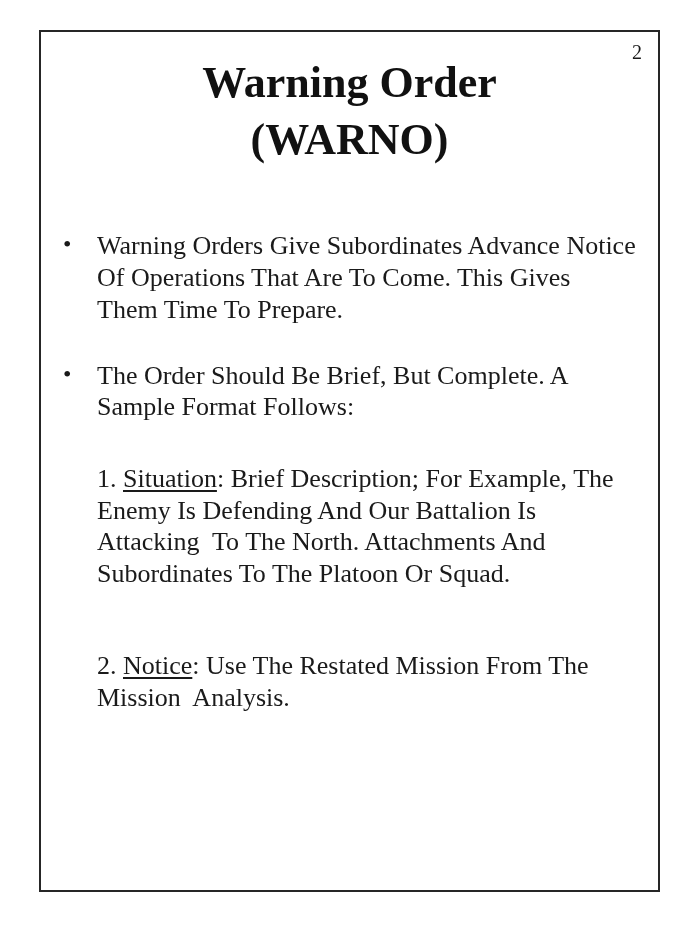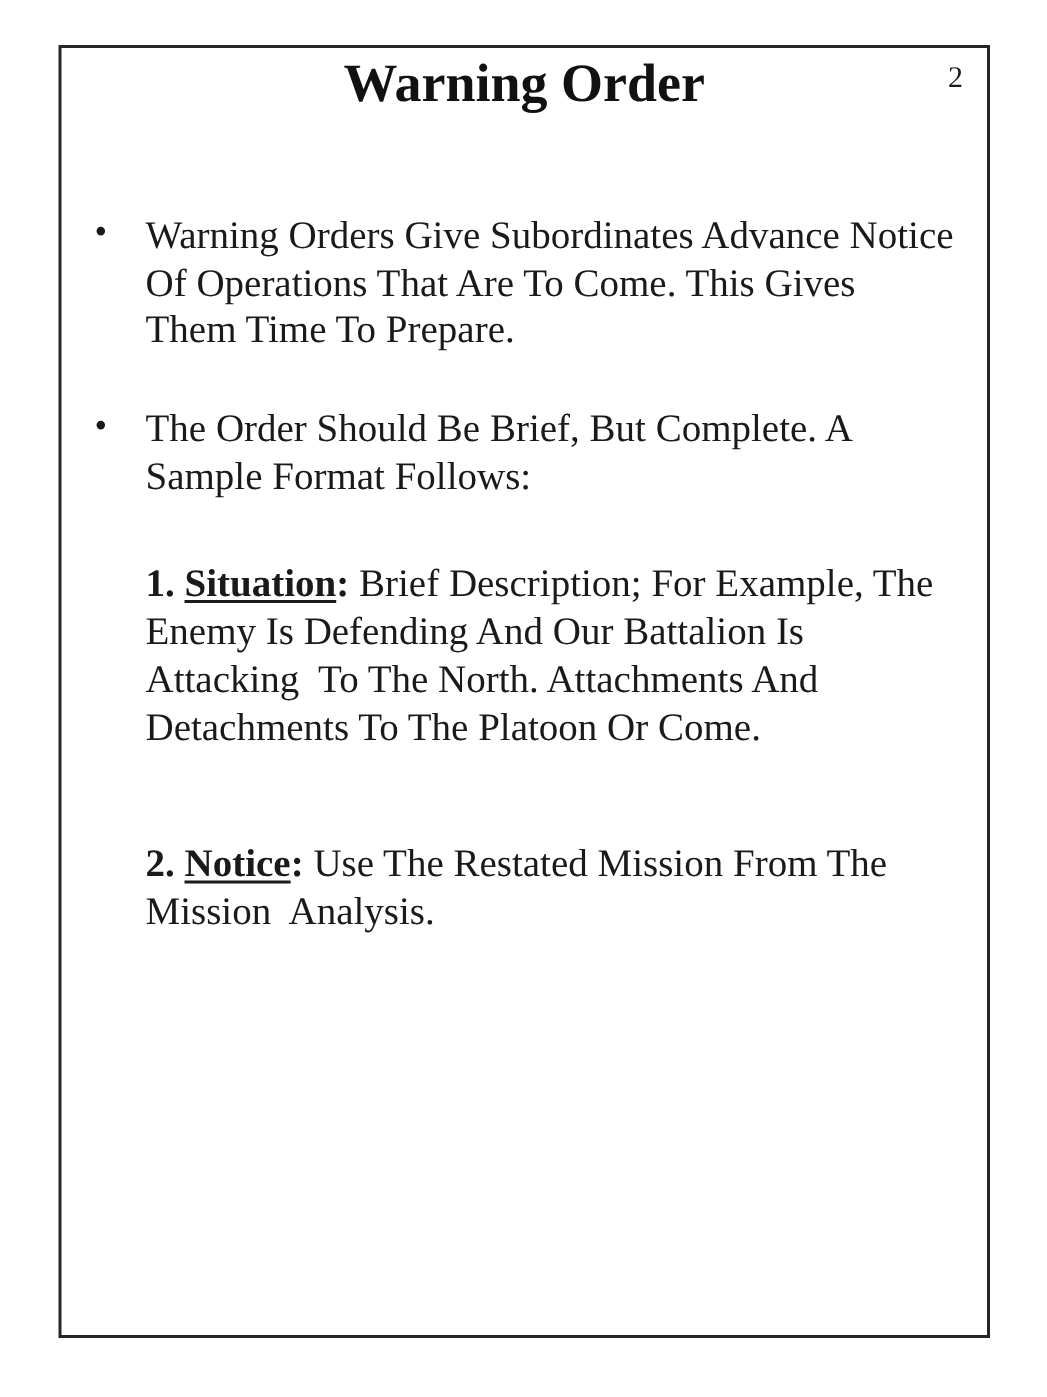--- a/index.html
+++ b/index.html
@@ -22,23 +22,23 @@
     background: #ffffff;
     border: 2px solid #262626;
   }
   .slide-number {
     position: absolute;
     top: 9px; right: 16px;
     font-size: 20px;
     color: #1a1a1a;
   }
   .title {
-    margin-top: 0;
+    margin-top: 22px;
     text-align: center;
-    font-size: 36px;
+    font-size: 44px;
     font-weight: bold;
     line-height: 1.3;
     color: #111111;
   }
   .body {
     margin-top: 62px;
     padding-left: 56px;
     padding-right: 4px;
   }
   .para {
@@ -51,57 +51,57 @@
   .para.n1 { margin-bottom: 60px; }
   .dot {
     position: absolute;
     left: -34px; top: 0px;
     font-size: 24px;
   }
   .ptext {
     display: block;
     white-space: pre-wrap;
   }
-  .lead { font-weight: bold; }
+  .lead { font-weight: normal; }
   .term {
     text-decoration: underline;
     text-decoration-thickness: 2px;
     text-underline-offset: 3px;
   }
 </style>
 </head>
 <body>
 
 <div class="canvas">
   <div class="slide">
 
     <div class="slide-number">2</div>
 
-    <h1 class="title"><span>Warning Order</span><br></h1>
+    <h1 class="title"><span>Warning Order</span><br><span>(WARNO)</span></h1>
 
     <div class="body">
 
       <div class="para b1">
           <span class="dot">•</span>
           <span class="ptext">Warning Orders Give Subordinates Advance Notice
 Of Operations That Are To Come. This Gives
 Them Time To Prepare.</span>
         </div>
 
       <div class="para b2">
           <span class="dot">•</span>
           <span class="ptext">The Order Should Be Brief, But Complete. A
 Sample Format Follows:</span>
         </div>
 
       <div class="para n1">
           <span class="ptext"><b class="lead"><span>1. </span><u class="term">Situation</u><span>:</span></b><span> Brief Description; For Example, The
 Enemy Is Defending And Our Battalion Is
 Attacking  To The North. Attachments And
-Detachments To The Platoon Or Come.</span></span>
+Subordinates To The Platoon Or Squad.</span></span>
         </div>
 
       <div class="para n2">
           <span class="ptext"><b class="lead"><span>2. </span><u class="term">Notice</u><span>:</span></b><span> Use The Restated Mission From The
 Mission  Analysis.</span></span>
         </div>
 
     </div>
   </div>
 </div>

